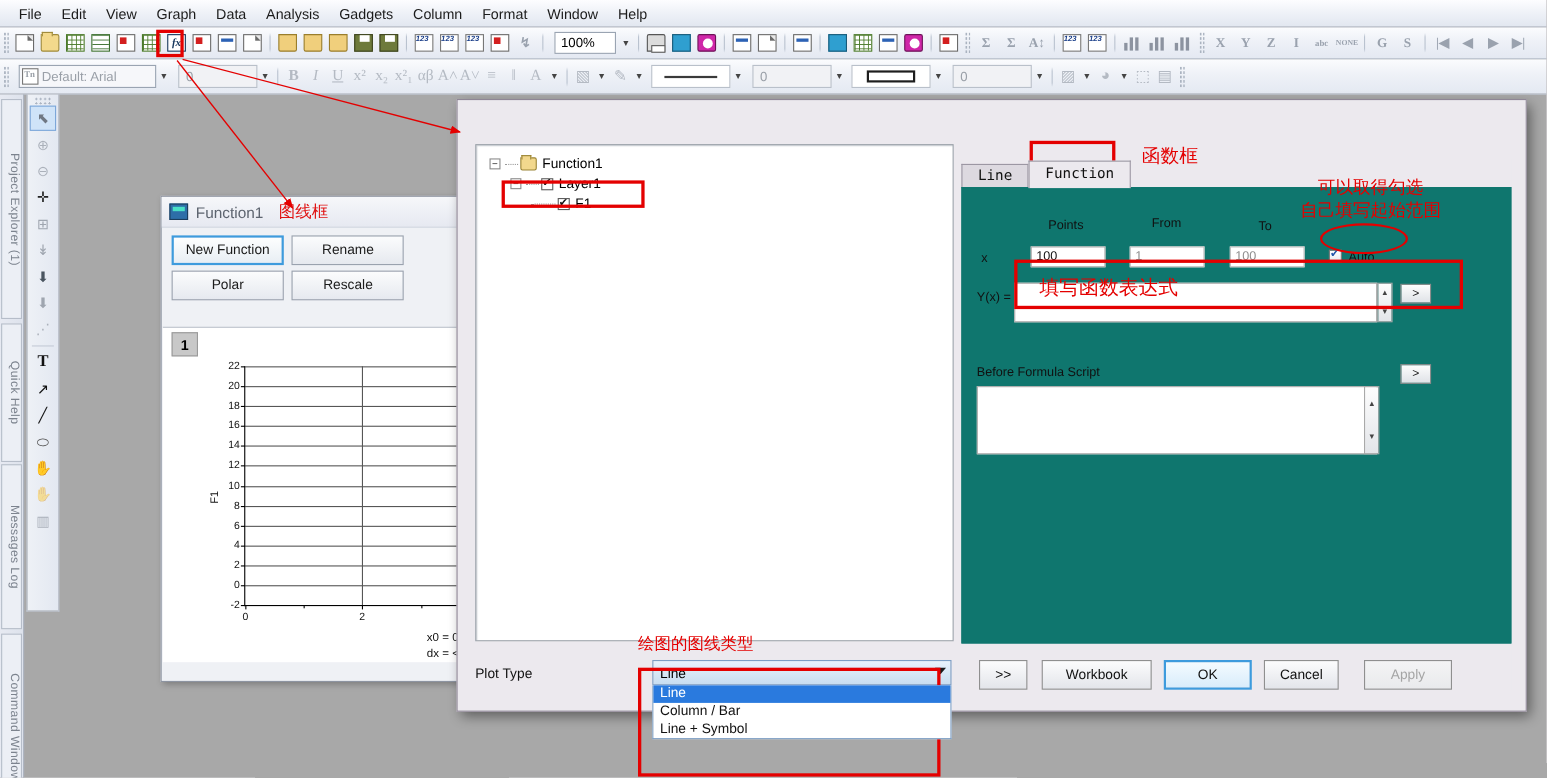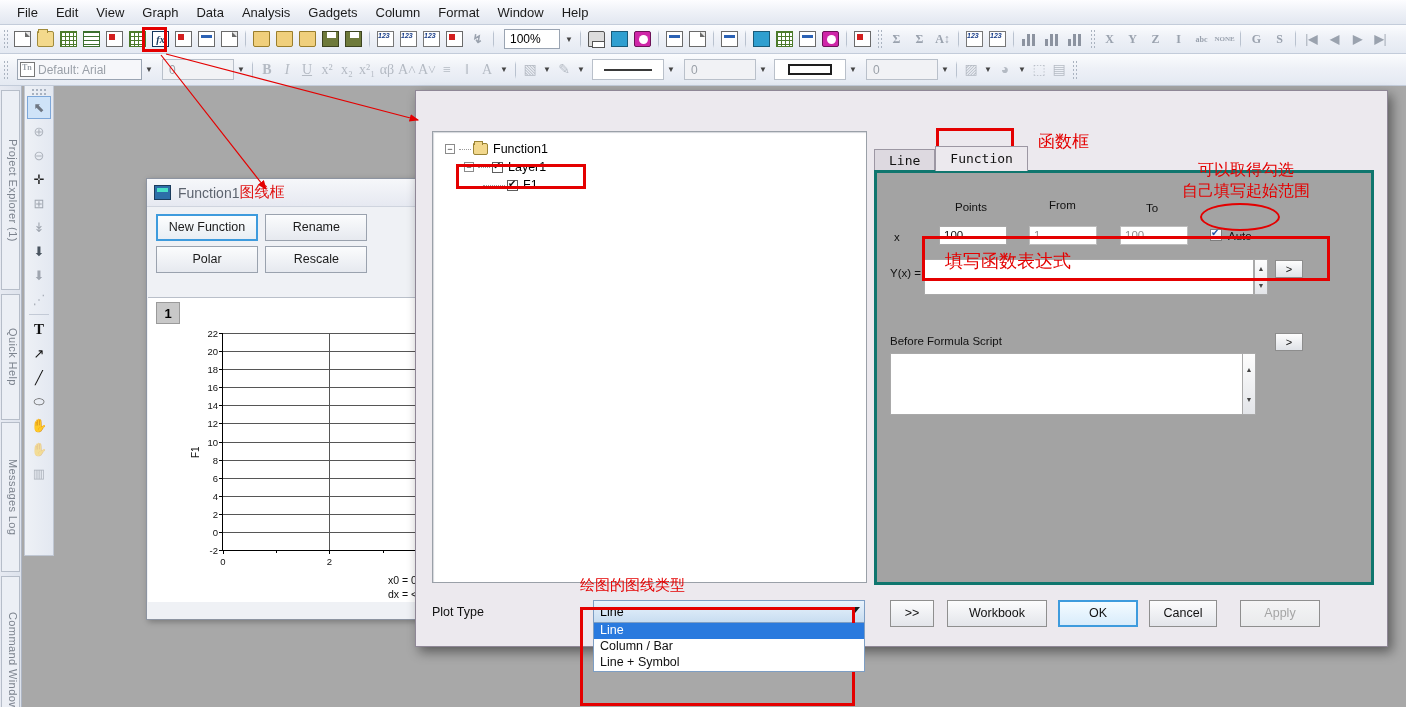--- a/index.html
+++ b/index.html
@@ -153,21 +153,21 @@
     box-shadow:2px 2px 6px rgba(0,0,0,.28);
   }
   #graphwin .titlebar {
     height:28px; background:linear-gradient(to bottom,#f6f7fa,#e6e9f1);
     display:flex; align-items:center; padding-left:7px; border-bottom:1px solid #cfd4de;
   }
   #graphwin .wicon { width:17px; height:15px; background:#2d6ea8; border:1px solid #1b3c5c; margin-right:7px;
      position:relative; }
   #graphwin .wicon::after { content:""; position:absolute; left:2px; top:2px; width:11px; height:4px; background:#49e0c6; }
   #graphwin .wtitle { font-size:14px; color:#5d646f; }
-  #graphwin .wnote { font-size:15px; color:#e01414; 
+  #graphwin .wnote { font-size:15px; color:#e01414; margin-left:14px;
      font-family:"DejaVu Sans", sans-serif; }
 
   #graphwin .btnrow { padding:7px 9px 0 9px; }
   .gbtn {
     display:inline-block; width:102px; height:27px; line-height:25px;
     text-align:center; font-size:12.5px; color:#1b1b1b;
     border:1px solid #9aa2ae; background:linear-gradient(to bottom,#fbfcfd,#e6e9ef);
     margin:0 4px 5px 0;
   }
   .gbtn.primary { border:2px solid #3e9bdd; background:linear-gradient(to bottom,#fdfefe,#e8eef4); line-height:23px; }
@@ -244,21 +244,21 @@
     position:absolute; left:458px; top:54px; width:500px; height:483px;
     background:#ece9ee;
   }
   .tabstrip { position:absolute; left:0; top:0; height:26px; display:flex; align-items:flex-end; }
   .tab { height:22px; padding:0 14px; line-height:21px; font-size:13px;
     border:1px solid #9c97a3; border-bottom:none; background:#ddd9e0;
     font-family:"DejaVu Sans Mono", monospace; color:#111; }
   .tab.active { background:#ece9ee; height:25px; line-height:24px; position:relative; z-index:2; }
   #tabbody {
     position:absolute; left:0; top:25px; width:500px; height:415px;
-    border:3px solid #0f766e; background:#a3a3a3;
+    border:1px solid #0f766e; background:#0f766e;
   }
 
   .lbl { font-size:11.5px; color:#111; }
   .fld {
     border:1px solid #a9a9a9; background:#fff; height:19px; line-height:17px;
     font-size:11.5px; padding-left:4px; color:#111;
   }
   .fld.disabled { color:#8e8e8e; border-color:#bdbdbd; }
   .chk { width:12px; height:12px; border:1px solid #7d7d7d;
     background:linear-gradient(#fff,#e7eaee); position:relative; }

